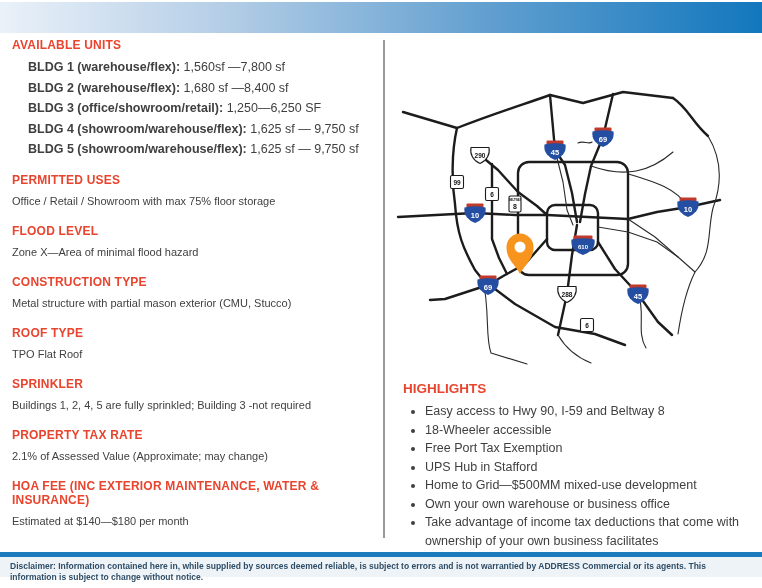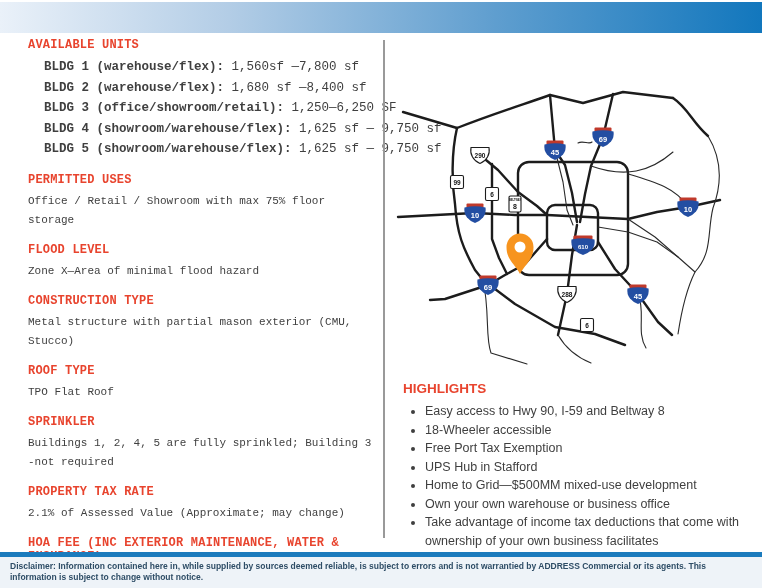--- a/index.html
+++ b/index.html
@@ -16,21 +16,21 @@
   }
   .col-divider{
     position:absolute;left:383px;top:40px;width:2px;height:498px;
     background:#999999;
   }
   
   .left-col{
     position:absolute;left:12px;top:38px;width:365px;
     color:#3f3f3f;
   }
-  .sec{margin:0 0 13px 16px;font-family:Liberation Mono, monospace;}
+  .sec{margin:0 0 13px 0;}
   .sec-h{
     margin:0 0 5px 0;
     font-size:12px;font-weight:bold;color:#e8442e;
     letter-spacing:.2px;
   }
   .sec-b{margin:0;font-size:11px;line-height:19px;color:#3f3f3f;}
   .unit-line{font-size:12.5px;line-height:20.5px;white-space:nowrap;}
   .unit-line b{font-weight:bold;padding-left:16px;}
   
   .map-area{position:absolute;left:395px;top:82px;width:362px;height:285px;}
@@ -43,21 +43,21 @@
   .shield-num-w{fill:#ffffff;font-weight:bold;text-anchor:middle;}
   .shield-num-b{fill:#111111;font-weight:bold;text-anchor:middle;}
   
   .highlights{position:absolute;left:403px;top:365px;width:352px;color:#3f3f3f;margin-top:16px;}
   .highlights-h{margin:0 0 6px 0;font-size:13.5px;font-weight:bold;color:#e8442e;}
   .highlights ul{margin:0;padding:0 0 0 22px;}
   .highlights li{font-size:12.5px;line-height:18.5px;}
   
   .footer-bar{position:absolute;left:0;top:552px;width:762px;height:5px;background:#1b7bbd;}
   .footer{
-    position:absolute;left:0;top:557px;width:762px;height:31px;
+    position:absolute;left:0;top:557px;width:762px;height:20px;
     background:#eef3f8;
   }
   .disclaimer{
     margin:0;padding:4px 12px 0 10px;
     font-size:8.5px;line-height:11px;color:#2e4d66;font-weight:bold;
   }
 </style>
 </head>
 <body>
 

